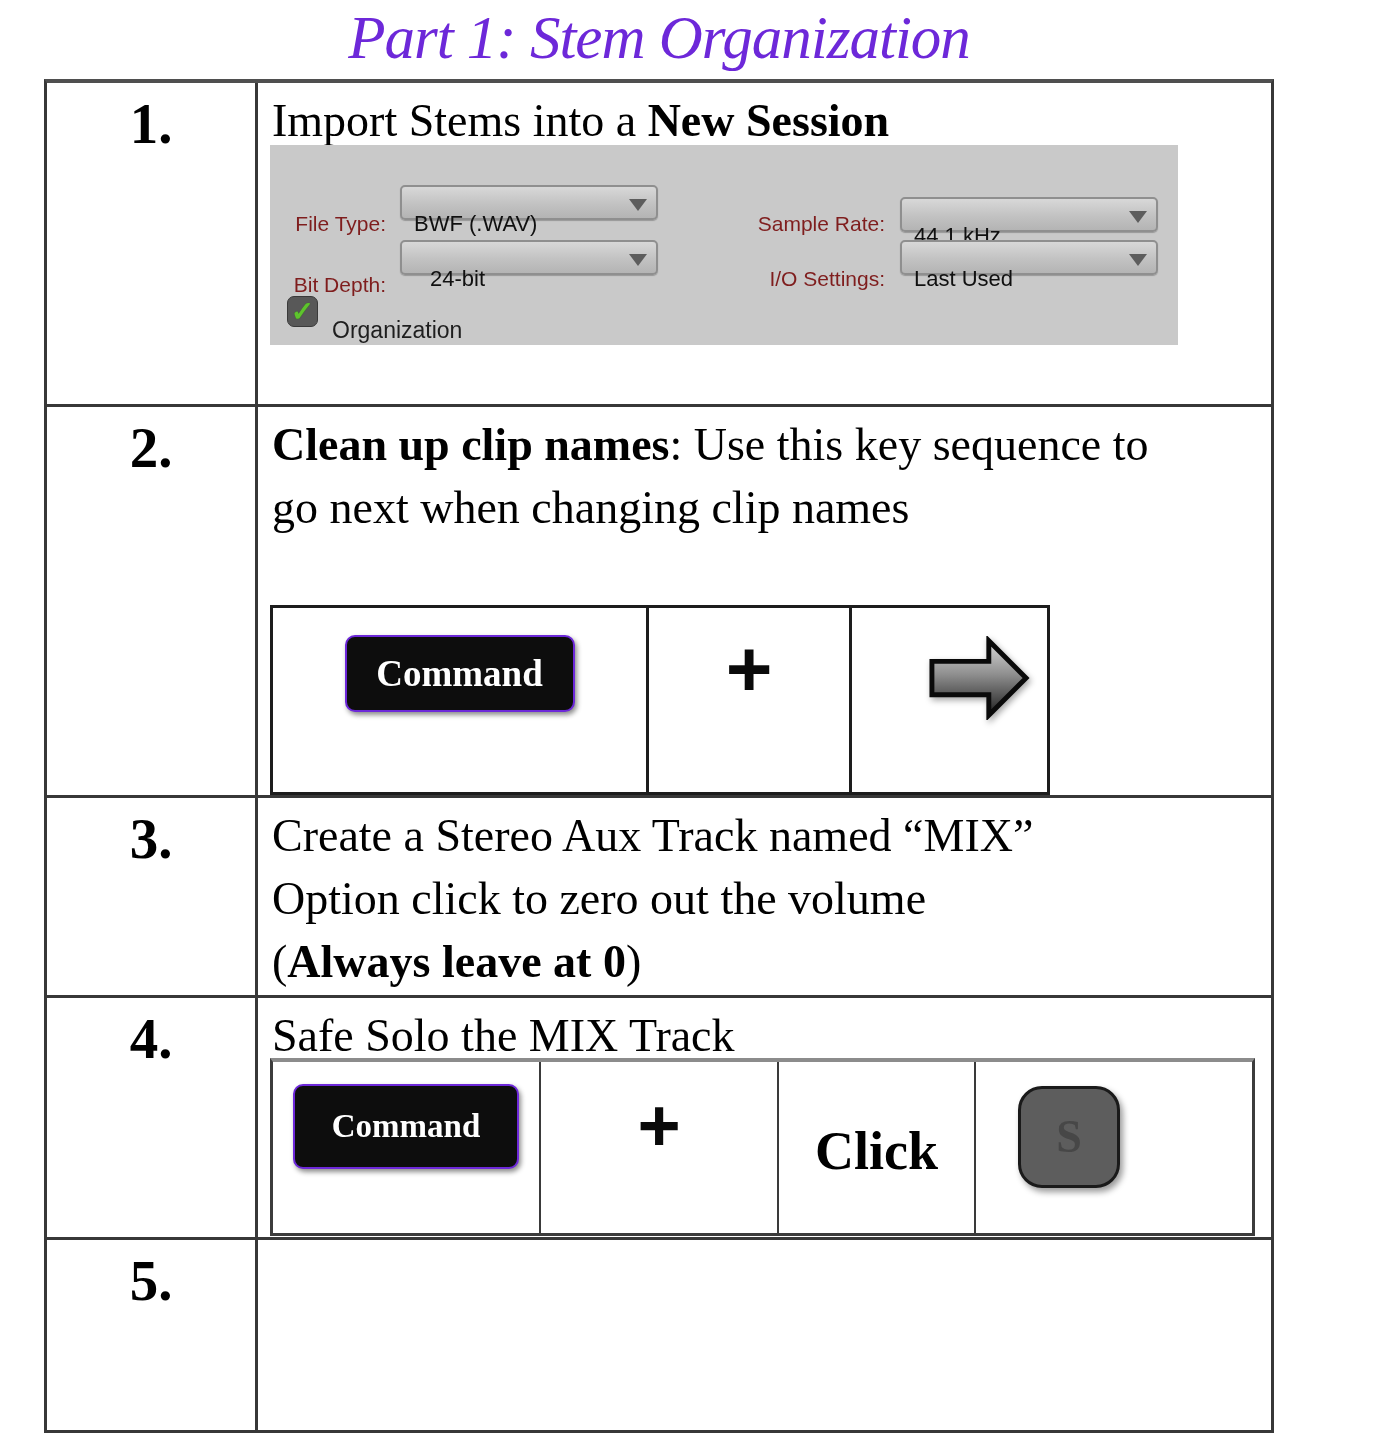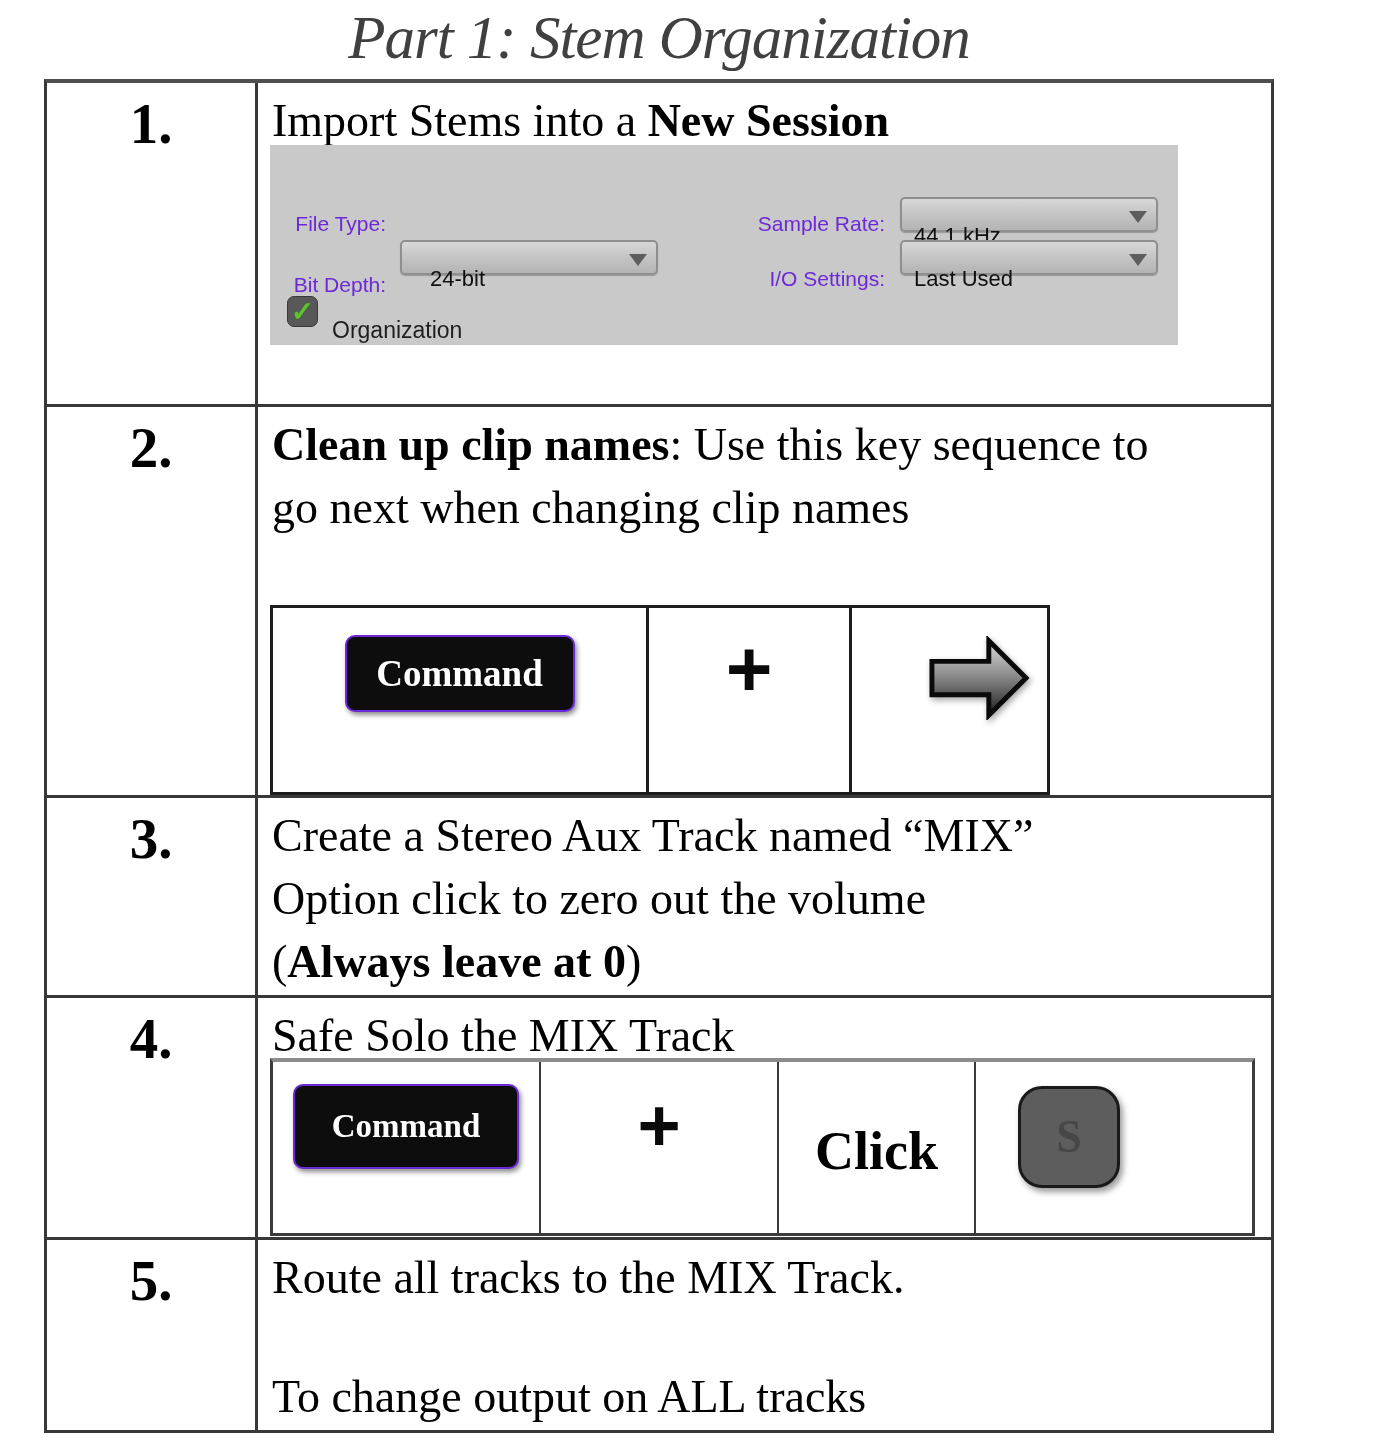--- a/index.html
+++ b/index.html
@@ -7,21 +7,21 @@
   body {
     width:1386px; height:1446px; position:relative;
     font-family:"Liberation Serif", serif; color:#000;
   }
 
   
   .doc-title {
     position:absolute; left:44px; top:0px; width:1230px;
     text-align:center;
     font:italic 400 61px/1.25 "Liberation Serif", serif;
-    letter-spacing:-1px; color:#404040;
+    letter-spacing:-1px; color:#6d28d9;
   }
 
   
   .steps-table {
     position:absolute; left:44px; top:79px; width:1230px; height:1354px;
     border:3px solid #383838; border-top:4px solid #4f4f4f;
     display:flex; flex-direction:column; background:#fff;
   }
   .step-row { display:flex; }
   .step-row + .step-row { border-top:3px solid #383838; }
@@ -39,21 +39,21 @@
   }
   .rtext b { font-weight:bold; }
   .rtext.w870 { max-width:880px; }
 
   
   .import-dialog {
     position:absolute; left:12px; top:62px; width:908px; height:200px;
     background:#c9c9c9; font-family:"Liberation Sans", sans-serif;
   }
   .fld-label {
-    position:absolute; font-size:21px; color:#6d28d9; text-align:right;
+    position:absolute; font-size:21px; color:#7f1d1d; text-align:right;
   }
   .dd {
     position:absolute; width:258px; height:35px;
     border:2px solid #8f8f8f; border-radius:5px;
     background:linear-gradient(180deg,#d8d8d8 0%,#c2c2c2 55%,#b4b4b4 100%);
     box-shadow:0 1px 1px rgba(0,0,0,0.25);
     font-size:22px; color:#101010;
   }
   .dd-text { padding:5px 0 0 12px; white-space:nowrap; overflow:hidden; }
   .dd-tri {
@@ -125,20 +125,24 @@
 
 <div class="steps-table">
 
   <div class="step-row row-1">
     <div class="num-cell">1.</div>
     <div class="content-cell">
       <p class="rtext"><span>Import Stems into a </span><b>New Session</b></p>
 
       <div class="import-dialog">
         <div class="fld-label" style="left:0; width:116px; top:47px;">File Type:</div>
+        <div class="dd" style="left:130px; top:40px;">
+          <div class="dd-text">BWF (.WAV)</div>
+          <span class="dd-tri"></span>
+        </div>
 
         <div class="fld-label" style="left:390px; width:225px; top:47px;">Sample Rate:</div>
         <div class="dd" style="left:630px; top:52px;">
           <div class="dd-text">44.1 kHz</div>
           <span class="dd-tri"></span>
         </div>
 
         <div class="fld-label" style="left:0; width:116px; top:108px;">Bit Depth:</div>
         <div class="dd" style="left:130px; top:95px;padding-left:16px;">
           <div class="dd-text">24-bit</div>
@@ -211,19 +215,15 @@
         </div>
         <div class="kc kc4">
           <span class="solo-key">S</span>
         </div>
       </div>
     </div>
   </div>
 
   <div class="step-row row-5">
     <div class="num-cell">5.</div>
-    <div class="content-cell">
-      <p class="rtext">Route all tracks to the MIX Track.</p>
-      <p class="rtext r5-line2">To change output on ALL tracks</p>
-    </div>
   </div>
 
 </div>
 
 </body></html>

